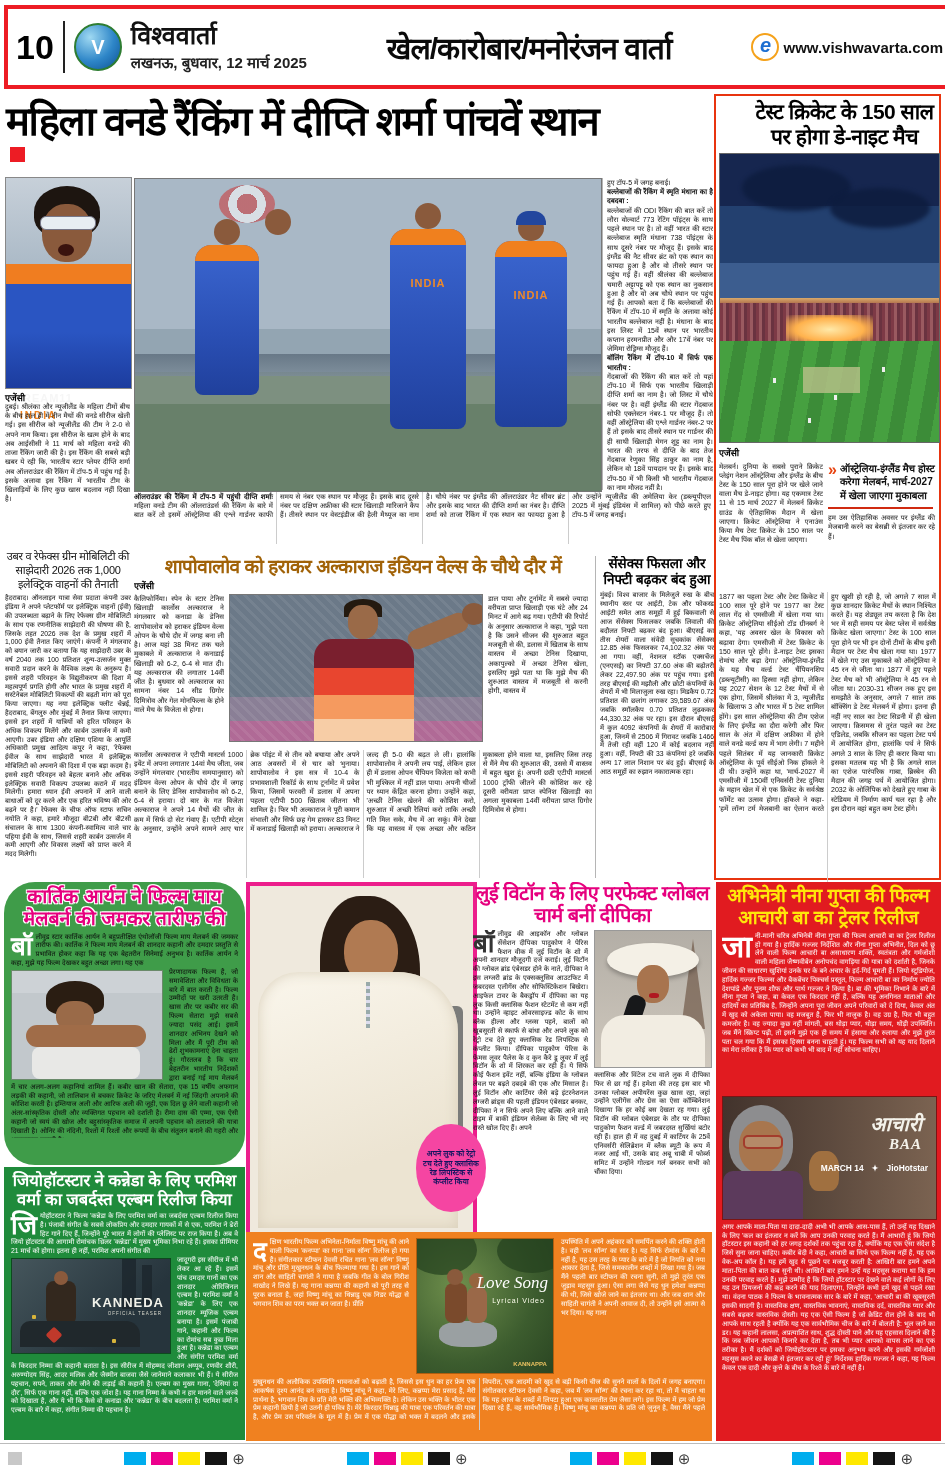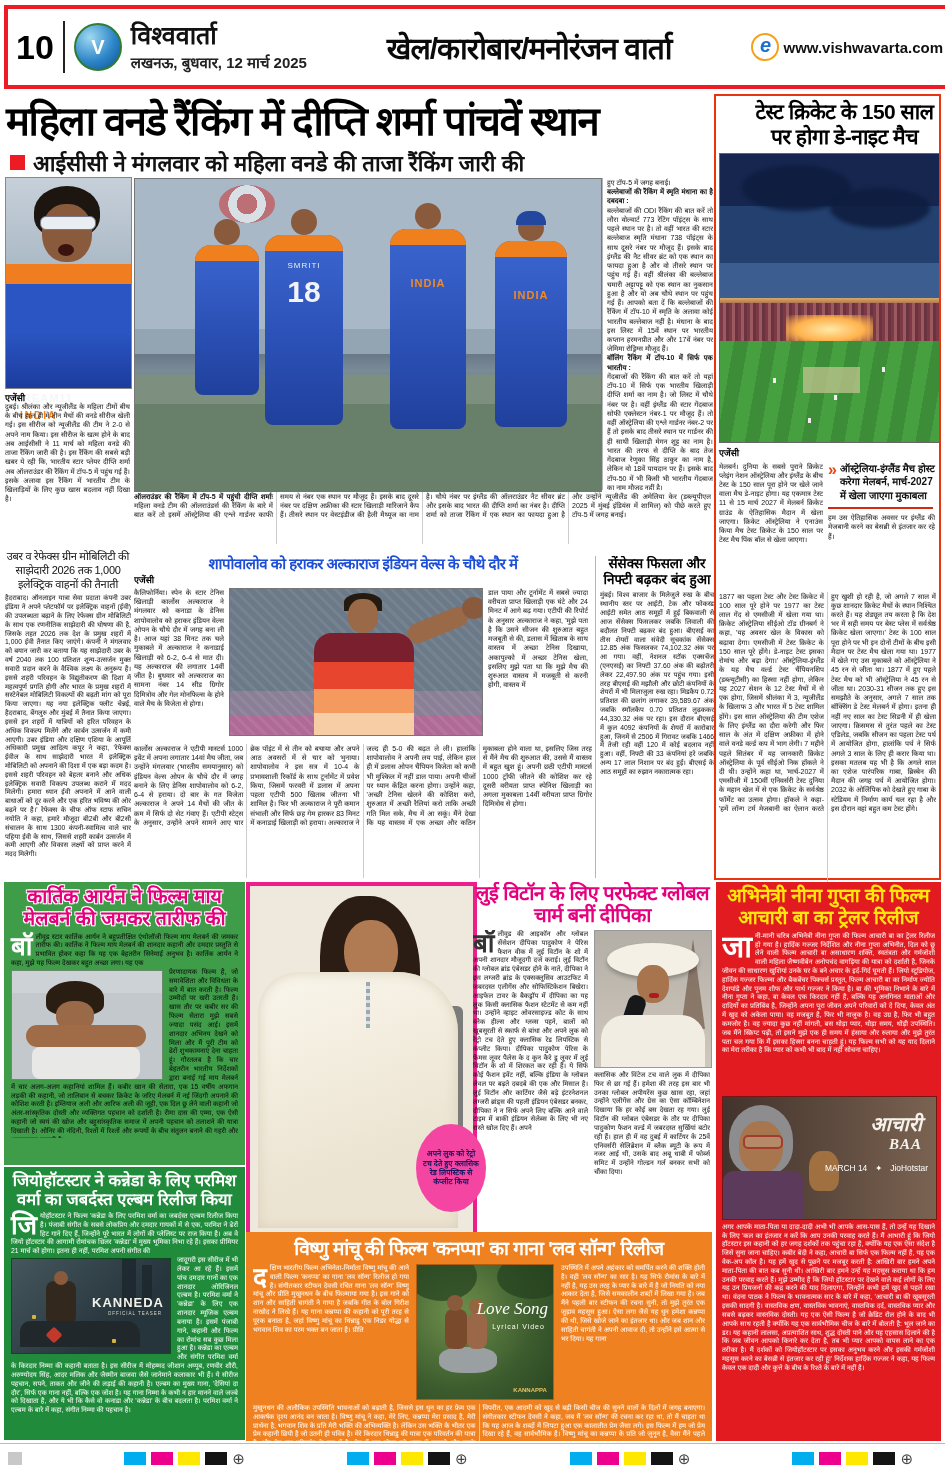--- a/index.html
+++ b/index.html
@@ -90,21 +90,21 @@
   .d2-glove{position:absolute;left:30px;top:64px;width:18px;height:34px;border-radius:8px;background:#17181a;transform:rotate(18deg);}
   .d2-coat{position:absolute;left:6px;top:84px;width:104px;height:52px;border-radius:24px 24px 0 0;background:#f2ede2;}
   .poster{width:213px;height:122px;margin:2px auto;background:linear-gradient(90deg,#42332c,#5d4a3e 50%,#7b6351);position:relative;overflow:hidden;border:1px solid #7a1414;}
   .po-hairL{position:absolute;left:6px;top:8px;width:64px;height:70px;border-radius:50% 50% 40% 40%;background:#8d8d8f;}
   .po-faceL{position:absolute;left:16px;top:24px;width:44px;height:52px;border-radius:46%;background:#a8764e;}
   .po-glass{position:absolute;left:20px;top:38px;width:36px;height:10px;border:2px solid #a33c2c;border-radius:5px;background:rgba(255,255,255,.15);}
   .po-body{position:absolute;left:0px;top:74px;width:80px;height:48px;background:#5c3a5c;border-radius:10px 10px 0 0;}
   .po-dog{position:absolute;left:86px;top:54px;width:30px;height:40px;border-radius:40% 40% 30% 30%;background:#a07040;}
   .po-title{position:absolute;right:14px;top:18px;font-size:20px;font-weight:bold;color:#f4f2ea;font-family:Liberation Serif, serif;font-style:italic;line-height:.9;text-align:right;}
   .po-baa{font-size:15px;letter-spacing:1px;}
-  .po-row{position:absolute;right:8px;top:66px;display:flex;gap:8px;align-items:center;font-size:8.4px;font-weight:normal;color:#fff;}
+  .po-row{position:absolute;right:8px;top:66px;display:flex;gap:8px;align-items:center;font-size:8.4px;font-weight:bold;color:#fff;}
   .po-star{color:#fff;}
   .lovesong{width:136px;height:134px;background:radial-gradient(circle at 30% 35%,#6f8f4c,#3c5c2e 60%,#2a4522);position:relative;overflow:hidden;border:1px solid #b05e10;flex:0 0 auto;}
   .ls-blob{position:absolute;border-radius:50%;background:#24401e;opacity:.7;}
   .ls-f1{position:absolute;left:28px;top:44px;width:22px;height:40px;border-radius:8px;background:#7a4a2c;}
   .ls-h1{position:absolute;left:30px;top:30px;width:16px;height:16px;border-radius:50%;background:#8a5a3c;}
   .ls-f2{position:absolute;left:50px;top:48px;width:20px;height:36px;border-radius:8px;background:#9a6848;}
   .ls-h2{position:absolute;left:52px;top:34px;width:15px;height:15px;border-radius:50%;background:#96643e;}
   .ls-rock{position:absolute;left:22px;top:82px;width:58px;height:26px;border-radius:40%;background:#9aa0a2;}
   .ls-title{position:absolute;right:5px;top:34px;font-family:"Liberation Serif",serif;font-style:italic;font-size:17px;color:#fff;}
   .ls-sub{position:absolute;right:8px;top:58px;font-size:7px;color:#ffe;letter-spacing:1px;}
@@ -112,21 +112,21 @@
   
   .sidebar{left:714px;top:94px;width:227px;height:786px;border:2px solid #e8340f;box-sizing:border-box;padding:4px 3px;background:#fff;}
   .sb-h{font-size:21px;font-weight:bold;text-align:center;line-height:1.18;color:#000;letter-spacing:-0.5px;margin-left:34px;}
   .sb-row{display:flex;gap:5px;margin-top:3px;}
   .quote-mark{color:#e8420f;font-size:16px;font-weight:bold;line-height:1;}
   .quote-txt{font-size:10px;font-weight:bold;line-height:1.35;color:#111;}
   .quote-rule{height:2px;background:#d02a10;margin:5px 2px 4px 0;}
   .cols2{column-count:2;column-gap:7px;column-rule:1px solid #ccc;}
   .cols4{column-count:4;column-gap:7px;column-rule:1px solid #ccc;}
   .uber-h{font-size:11px;font-weight:normal;text-align:center;line-height:1.25;letter-spacing:-0.3px;}
-  .ten-h{font-size:15px;font-weight:bold;text-align:center;letter-spacing:-0.5px;color:#1d4ed8;}
+  .ten-h{font-size:19px;font-weight:bold;text-align:center;letter-spacing:-0.5px;color:#a16207;}
   .sx-h{font-size:13.5px;font-weight:bold;text-align:center;line-height:1.2;color:#000;}
   .greenblk{background:#3f9c49;box-sizing:border-box;padding:4px 7px;}
   .green2blk{background:#1f8b3b;box-sizing:border-box;padding:4px 7px;}
   .kar-h{font-size:19.5px;font-weight:bold;color:#e6007e;text-align:center;line-height:1.12;text-shadow:1px 1px 0 #fff,-1px -1px 0 #fff,1px -1px 0 #fff,-1px 1px 0 #fff;}
   .jio-h{font-size:16.5px;font-weight:bold;color:#fff;text-align:center;line-height:1.15;}
   .dropcap{float:left;font-size:26px;font-weight:bold;color:#fff;line-height:.85;padding:2px 3px 0 0;}
   .dropcap.dk{color:#083a12;}
   .lv-h{font-size:20px;font-weight:bold;color:#e6007e;text-align:center;line-height:1.1;letter-spacing:-0.5px;}
   .orangeblk{background:#f08120;box-sizing:border-box;padding:3px 7px;}
   .vis-h{font-size:19px;font-weight:bold;color:#fff;text-align:center;letter-spacing:-0.5px;}
@@ -156,21 +156,20 @@
     <div class="sectitle">खेल/कारोबार/मनोरंजन वार्ता</div>
     <div class="wsite">
       <span class="eicon">e</span>
       <span>www.vishwavarta.com</span>
     </div>
   </div>
 
   <div class="abs lead-h">महिला वनडे रैंकिंग में दीप्ति शर्मा पांचवें स्थान</div>
   <div class="abs lead-sub">
     <span class="redsq"></span>
-    <span>आईसीसी ने मंगलवार को महिला वनडे की ताजा रैंकिंग जारी की</span>
   </div>
 
   <div class="abs deepti">
     <div class="dp-hair"></div>
     <div class="dp-face"></div>
     <div class="dp-gog"></div>
     <div class="dp-mouth"></div>
     <div class="dp-jersey">
       <div class="dp-txt">DREAM11</div>
       <div class="dp-txt2">INDIA</div>
@@ -183,25 +182,20 @@
     <div class="flagblob"></div>
     <div class="tm-band"></div>
     <div class="plyr" style="left:60px;top:40px;">
       <div class="pl-head"></div>
       <div class="pl-body">
           <div class="pl-orange"></div>
         </div>
     </div>
     <div class="plyr" style="left:130px;top:30px;">
       <div class="pl-head"></div>
-      <div class="pl-body" style="width:78px;height:190px;">
-        <div class="pl-orange"></div>
-        <div class="pl-name">SMRITI</div>
-        <div class="pl-num">18</div>
-      </div>
     </div>
     <div class="plyr" style="left:255px;top:24px;">
       <div class="pl-head"></div>
       <div class="pl-body" style="width:76px;height:200px;">
         <div class="pl-orange"></div>
         <div class="pl-team">INDIA</div>
       </div>
     </div>
     <div class="plyr" style="left:360px;top:36px;">
       <div class="pl-head"></div>
@@ -277,21 +271,21 @@
       <div class="t7 ovh" style="width:100px;height:152px;">डाल पाया और टूर्नामेंट में सबसे ज्यादा वरीयता प्राप्त खिलाड़ी एक घंटे और 24 मिनट में आगे बढ़ गया। एटीपी की रिपोर्ट के अनुसार अल्काराज ने कहा, 'मुझे पता है कि उसने सीजन की शुरुआत बहुत मजबूती से की, डलास में खिताब के साथ वास्तव में अच्छा टेनिस दिखाया, अकापुल्को में अच्छा टेनिस खेला, इसलिए मुझे पता था कि मुझे मैच की शुरुआत वास्तव में मजबूती से करनी होगी, वास्तव में</div>
     </div>
     <div class="t7 ovh cols4" style="height:148px;margin-top:4px;">कार्लोस अल्काराज ने एटीपी मास्टर्स 1000 इवेंट में अपना लगातार 14वां मैच जीता, जब उन्होंने मंगलवार (भारतीय समयानुसार) को इंडियन वेल्स ओपन के चौथे दौर में जगह बनाने के लिए डेनिस शापोवालोव को 6-2, 6-4 से हराया। दो बार के गत विजेता अल्काराज ने अपने 14 मैचों की जीत के क्रम में सिर्फ दो सेट गंवाए हैं। एटीपी स्टेट्स के अनुसार, उन्होंने अपने सामने आए चार ब्रेक पॉइंट में से तीन को बचाया और अपने आठ अवसरों में से चार को भुनाया। शापोवालोव ने इस सत्र में 10-4 के प्रभावशाली रिकॉर्ड के साथ टूर्नामेंट में प्रवेश किया, जिसमें फरवरी में डलास में अपना पहला एटीपी 500 खिताब जीतना भी शामिल है। फिर भी अल्काराज ने पूरी कमान संभाली और सिर्फ छह गेम हारकर 83 मिनट में कनाडाई खिलाड़ी को हराया। अल्काराज ने जल्द ही 5-0 की बढ़त ले ली। हालांकि शापोवालोव ने अपनी लय पाई, लेकिन हाल ही में डलास ओपन चैंपियन विजेता को कभी भी मुश्किल में नहीं डाल पाया। अपनी चीजों पर ध्यान केंद्रित करना होगा। उन्होंने कहा, 'अच्छी टेनिस खेलने की कोशिश करो, शुरुआत में अच्छी रैलियां करो ताकि अच्छी गति मिल सके, मैच में आ सकूं। मैंने देखा कि यह वास्तव में एक अच्छा और कठिन मुकाबला होने वाला था, इसलिए जिस तरह से मैंने मैच की शुरुआत की, उससे मैं वास्तव में बहुत खुश हूं। अपनी छठी एटीपी मास्टर्स 1000 ट्रॉफी जीतने की कोशिश कर रहे दूसरी वरीयता प्राप्त स्पेनिश खिलाड़ी का अगला मुकाबला 14वीं वरीयता प्राप्त ग्रिगोर दिमित्रोव से होगा।</div>
   </div>
 
   <div class="abs ovh colrule" style="left:595px;top:556px;width:114px;height:322px;">
     <div class="sx-h">सेंसेक्स फिसला और निफ्टी बढ़कर बंद हुआ</div>
     <div class="t68 ovh" style="height:282px;margin-top:3px;">मुंबई। विश्व बाजार के मिलेजुले रुख के बीच स्थानीय स्तर पर आईटी, टेक और फोकस्ड आईटी समेत आठ समूहों में हुई बिकवाली से आज सेंसेक्स फिसलकर जबकि लिवाली की बदौलत निफ्टी बढ़कर बंद हुआ। बीएसई का तीस शेयरों वाला संवेदी सूचकांक सेंसेक्स 12.85 अंक फिसलकर 74,102.32 अंक पर आ गया। वहीं, नेशनल स्टॉक एक्सचेंज (एनएसई) का निफ्टी 37.60 अंक की बढ़ोतरी लेकर 22,497.90 अंक पर पहुंच गया। इसी तरह बीएसई की मझौली और छोटी कंपनियों के शेयरों में भी मिलाजुला रुख रहा। मिडकैप 0.72 प्रतिशत की छलांग लगाकर 39,589.67 अंक जबकि स्मॉलकैप 0.70 प्रतिशत लुढ़ककर 44,330.32 अंक पर रहा। इस दौरान बीएसई में कुल 4092 कंपनियों के शेयरों में कारोबार हुआ, जिनमें से 2506 में गिरावट जबकि 1466 में तेजी रही वहीं 120 में कोई बदलाव नहीं हुआ। वहीं, निफ्टी की 33 कंपनियां हरे जबकि अन्य 17 लाल निशान पर बंद हुईं। बीएसई के आठ समूहों का रुझान नकारात्मक रहा।</div>
   </div>
 
-  <div class="abs greenblk ovh" style="left:4px;top:882px;width:241px;height:283px;">
+  <div class="abs greenblk ovh" style="left:4px;top:882px;width:241px;height:283px;border-radius:31px;">
     <div class="kar-h">कार्तिक आर्यन ने फिल्म माय मेलबर्न की जमकर तारीफ की</div>
     <div class="t68" style="margin-top:3px;color:#0a0a0a;">
       <span class="dropcap">बॉ</span>
       <span>लीवुड स्टार कार्तिक आर्यन ने बहुप्रतीक्षित एंथोलॉजी फिल्म माय मेलबर्न की जमकर तारीफ की। कार्तिक ने फिल्म माय मेलबर्न की शानदार कहानी और दमदार प्रस्तुति से प्रभावित होकर कहा कि यह एक बेहतरीन सिनेमाई अनुभव है। कार्तिक आर्यन ने कहा, मुझे यह फिल्म देखकर बहुत अच्छा लगा। यह एक</span>
     </div>
     <div class="t68 ovh" style="color:#0a0a0a;height:170px;">
       <span class="kartikph">
         <span class="ka-hair"></span>
         <span class="ka-face"></span>
         <span class="ka-arms"></span>
@@ -349,21 +343,20 @@
           <div class="d2-lips"></div>
           <div class="d2-glove"></div>
           <div class="d2-coat"></div>
         </div>
         <div class="t68 ovh" style="height:146px;margin-top:3px;">क्लासिक और विंटेज टच वाले लुक में दीपिका फिर से छा गई हैं। हमेशा की तरह इस बार भी उनका ग्लोबल अपीयरेंस कुछ खास रहा, जहां उन्होंने एलीगेंस और ग्रेस का ऐसा कॉम्बिनेशन दिखाया कि हर कोई बस देखता रह गया। लुई विटॉन की ग्लोबल एंबेसडर के तौर पर दीपिका पादुकोण फैशन वर्ल्ड में जबरदस्त सुर्खियां बटोर रही हैं। हाल ही में वह दुबई में कार्टियर के 25वें एनिवर्सरी सेलिब्रेशन में ब्लैक ब्यूटी के रूप में नजर आई थीं, उसके बाद अबू धाबी में फोर्ब्स समिट में उन्होंने गोल्डन गर्ल बनकर सभी को चौंका दिया।</div>
       </div>
     </div>
   </div>
 
   <div class="abs orangeblk ovh wh" style="left:246px;top:1232px;width:466px;height:209px;">
-    <div class="vis-h">विष्णु मांचू की फिल्म 'कनप्पा' का गाना 'लव सॉन्ग' रिलीज</div>
     <div style="display:flex;gap:7px;margin-top:3px;">
       <div class="t68 ovh" style="width:158px;height:136px;">
         <span class="dropcap">द</span>
         <span>क्षिण भारतीय फिल्म अभिनेता-निर्माता विष्णु मांचू की आने वाली फिल्म 'कनप्पा' का गाना 'लव सॉन्ग' रिलीज हो गया है। संगीतकार स्टीफन देवसी रचित गाना 'लव सॉन्ग' विष्णु मांचू और प्रीति मुखुनधन के बीच फिल्माया गया है। इस गाने को शान और साहिती चागंती ने गाया है जबकि गीत के बोल गिरीश नाखोद ने लिखे हैं। यह गाना कन्नप्पा की कहानी को पूरी तरह से पूरक बनाता है, जहां विष्णु मांचू का थिन्नाडु एक निडर योद्धा से भगवान शिव का परम भक्त बन जाता है। प्रीति</span>
       </div>
       <div class="lovesong">
         <div class="ls-blob" style="left:-10px;top:-14px;width:70px;height:50px;"></div>
         <div class="ls-blob" style="left:80px;top:-10px;width:70px;height:44px;"></div>
         <div class="ls-rock"></div>
         <div class="ls-f1"></div>

